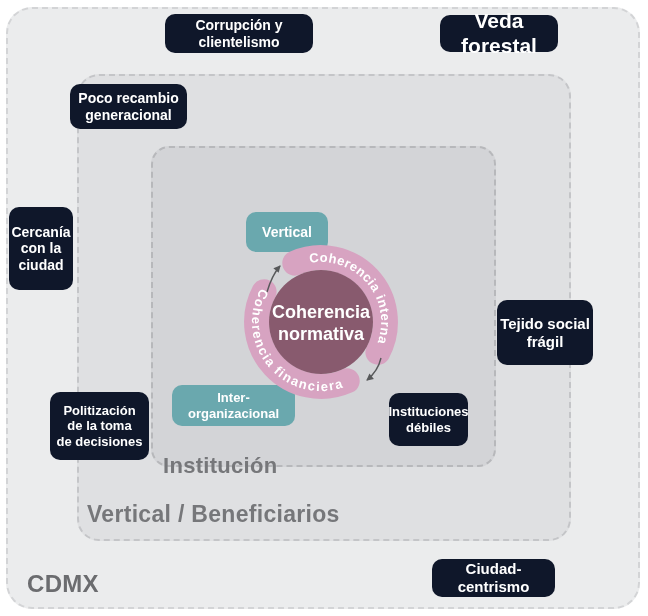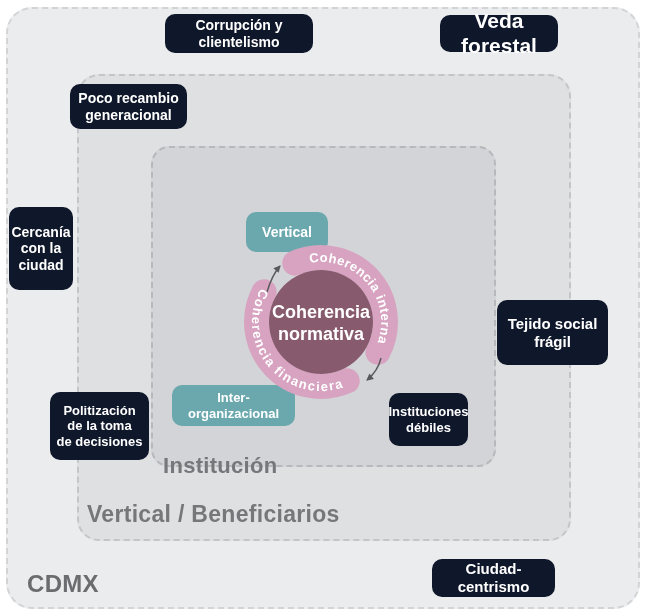--- a/index.html
+++ b/index.html
@@ -23,21 +23,21 @@
     white-space:pre-line; line-height:1.18; box-sizing:border-box;
   }
   .chip.green { background:#0f172a; }
   .chip.teal  { background:#6aa8ae; }
 
   #chip-corrupcion       { left:165px; top:14px;  width:148px; height:39px; font-size:14px; }
   #chip-veda             { left:440px; top:15px;  width:118px; height:37px; font-size:21px; }
   #chip-poco-recambio    { left:70px;  top:84px;  width:117px; height:45px; font-size:14px; }
   #chip-poca-vision      { left:168px; top:161px; width:117px; height:35px; font-size:14px; }
   #chip-cercania         { left:9px;   top:207px; width:64px;  height:83px; font-size:14px; }
-  #chip-tejido           { left:497px; top:300px; width:111px; height:65px; font-size:15px; }
+  #chip-tejido           { left:497px; top:300px; width:96px; height:65px; font-size:15px; }
   #chip-politizacion     { left:50px;  top:392px; width:99px;  height:68px; font-size:13px; }
   #chip-instituciones    { left:389px; top:393px; width:79px;  height:53px; font-size:13px; }
   #chip-ciudad-centrismo { left:432px; top:559px; width:123px; height:38px; font-size:15px; }
 
   #chip-vertical   { left:246px; top:212px; width:82px;  height:40px; font-size:14px; }
   #chip-horizontal { left:395px; top:286px; width:82px;  height:45px; font-size:14px; }
   #chip-inter-org  { left:172px; top:385px; width:123px; height:41px; font-size:13px; }
 
   svg.overlay { position:absolute; left:0; top:0; pointer-events:none; }
   .ring-arc  { fill:none; stroke:#d7a3c1; stroke-width:25; stroke-linecap:round; }

